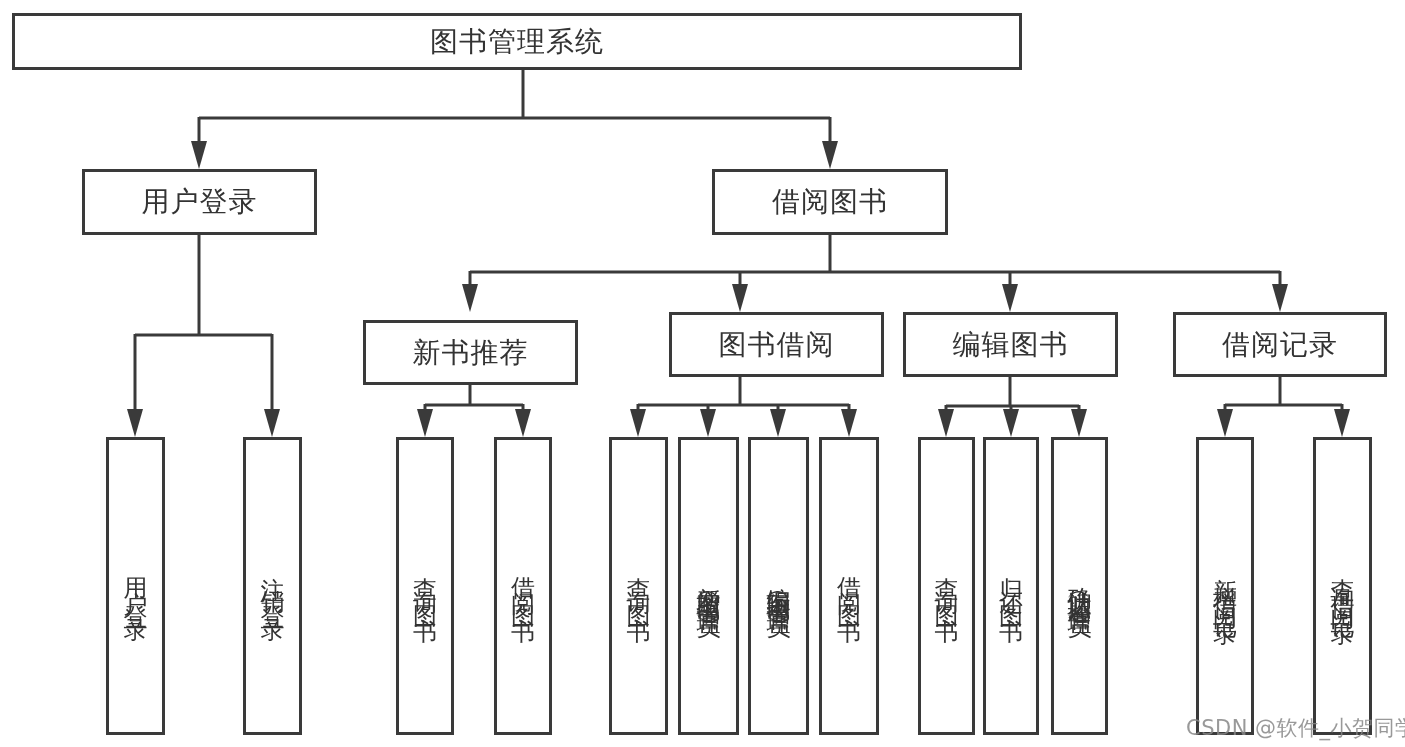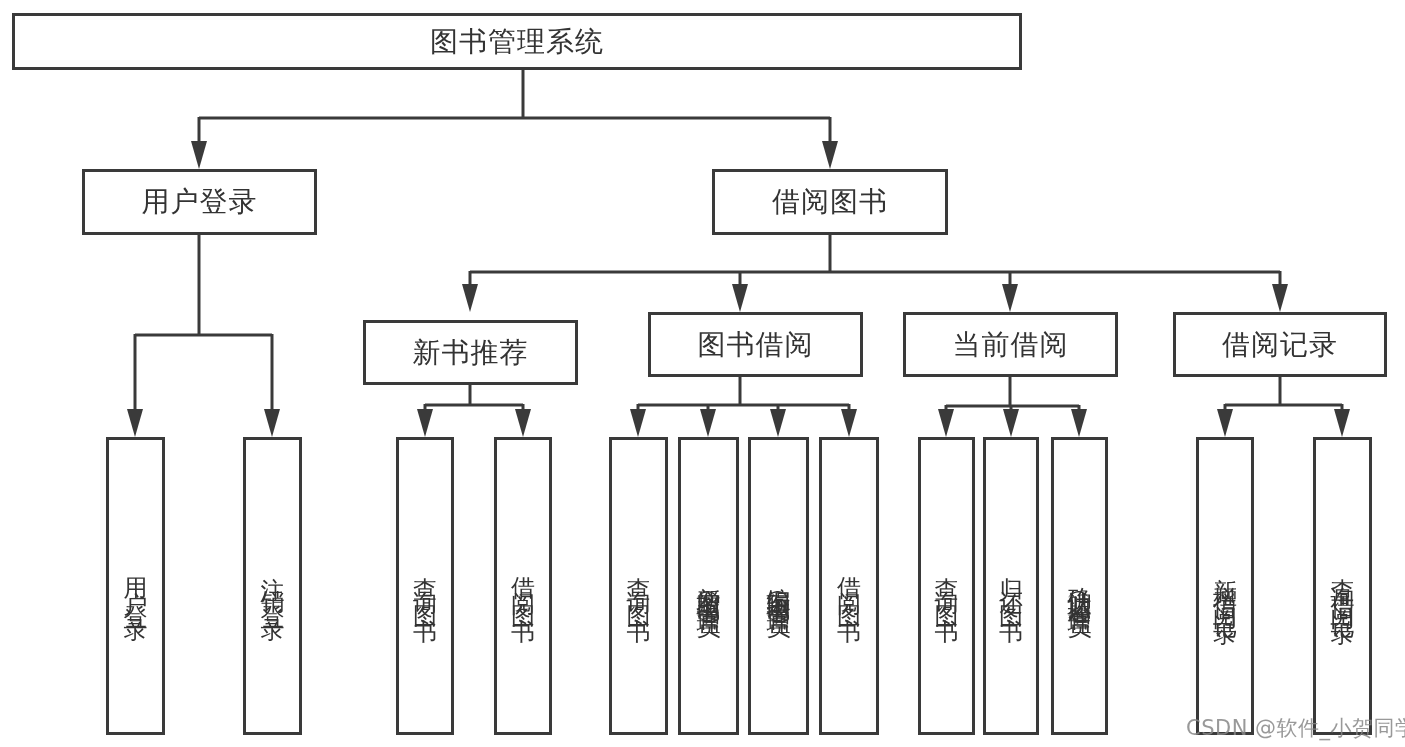--- a/index.html
+++ b/index.html
@@ -140,22 +140,22 @@
       <path d="M1334,409 L1350,409 L1342,437 Z"></path>
     </g>
   </svg>
 
   <div class="node" style="left:12px; top:13px; width:1010px; height:57px;">图书管理系统</div>
 
   <div class="node" style="left:82px; top:169px; width:235px; height:66px;">用户登录</div>
   <div class="node" style="left:712px; top:169px; width:236px; height:66px;">借阅图书</div>
 
   <div class="node" style="left:363px; top:312px; width:215px; height:65px;margin-top:8px;">新书推荐</div>
-  <div class="node" style="left:648px; top:312px; width:215px; height:65px;">图书借阅</div>
-  <div class="node" style="left:903px; top:312px; width:215px; height:65px;">当前借阅</div>
+  <div class="node" style="left:669px; top:312px; width:215px; height:65px;">图书借阅</div>
+  <div class="node" style="left:903px; top:312px; width:215px; height:65px;">编辑图书</div>
   <div class="node" style="left:1173px; top:312px; width:214px; height:65px;">借阅记录</div>
 
   <div class="leaf ls-wide" style="left:106px; width:59px;">
     <span>用户登录</span>
     </div>
   <div class="leaf ls-wide" style="left:243px; width:59px;">
     <span>注销登录</span>
     </div>
 
   <div class="leaf ls-wide" style="left:396px; width:58px;">

